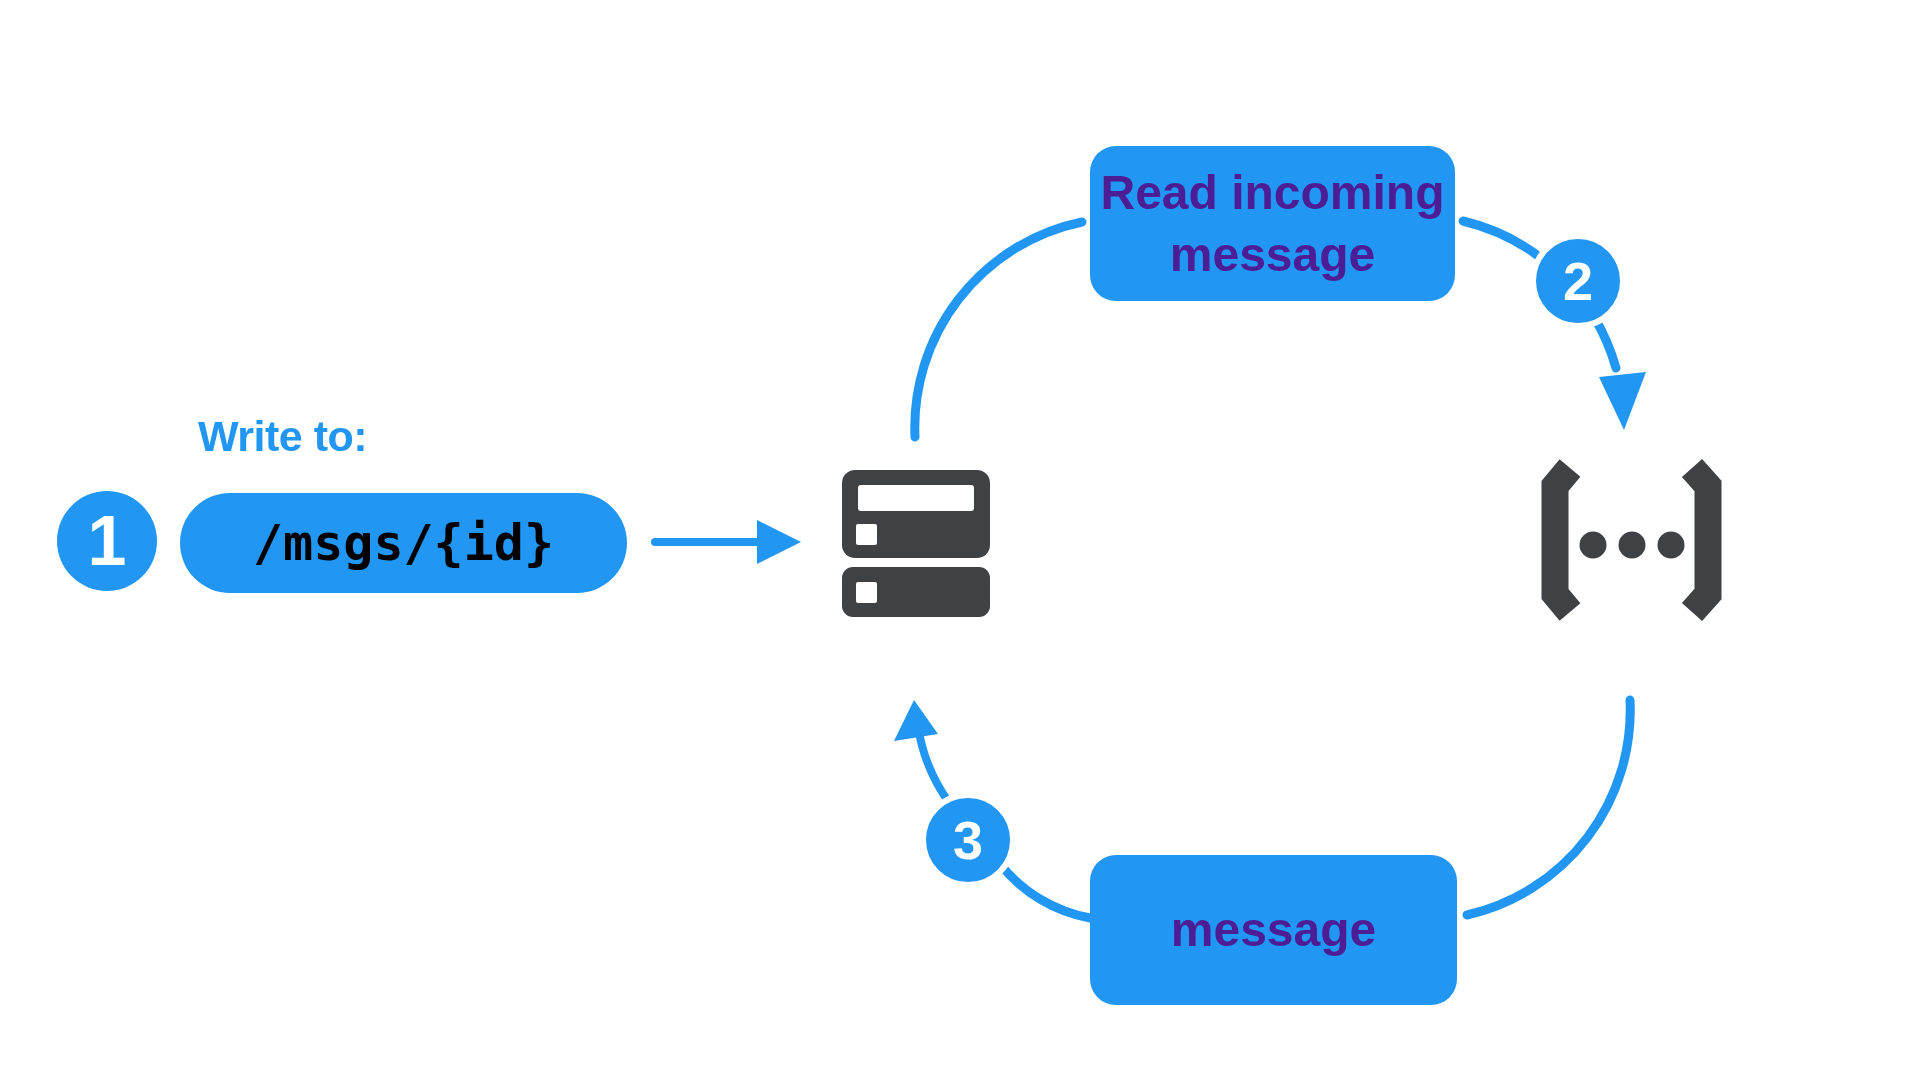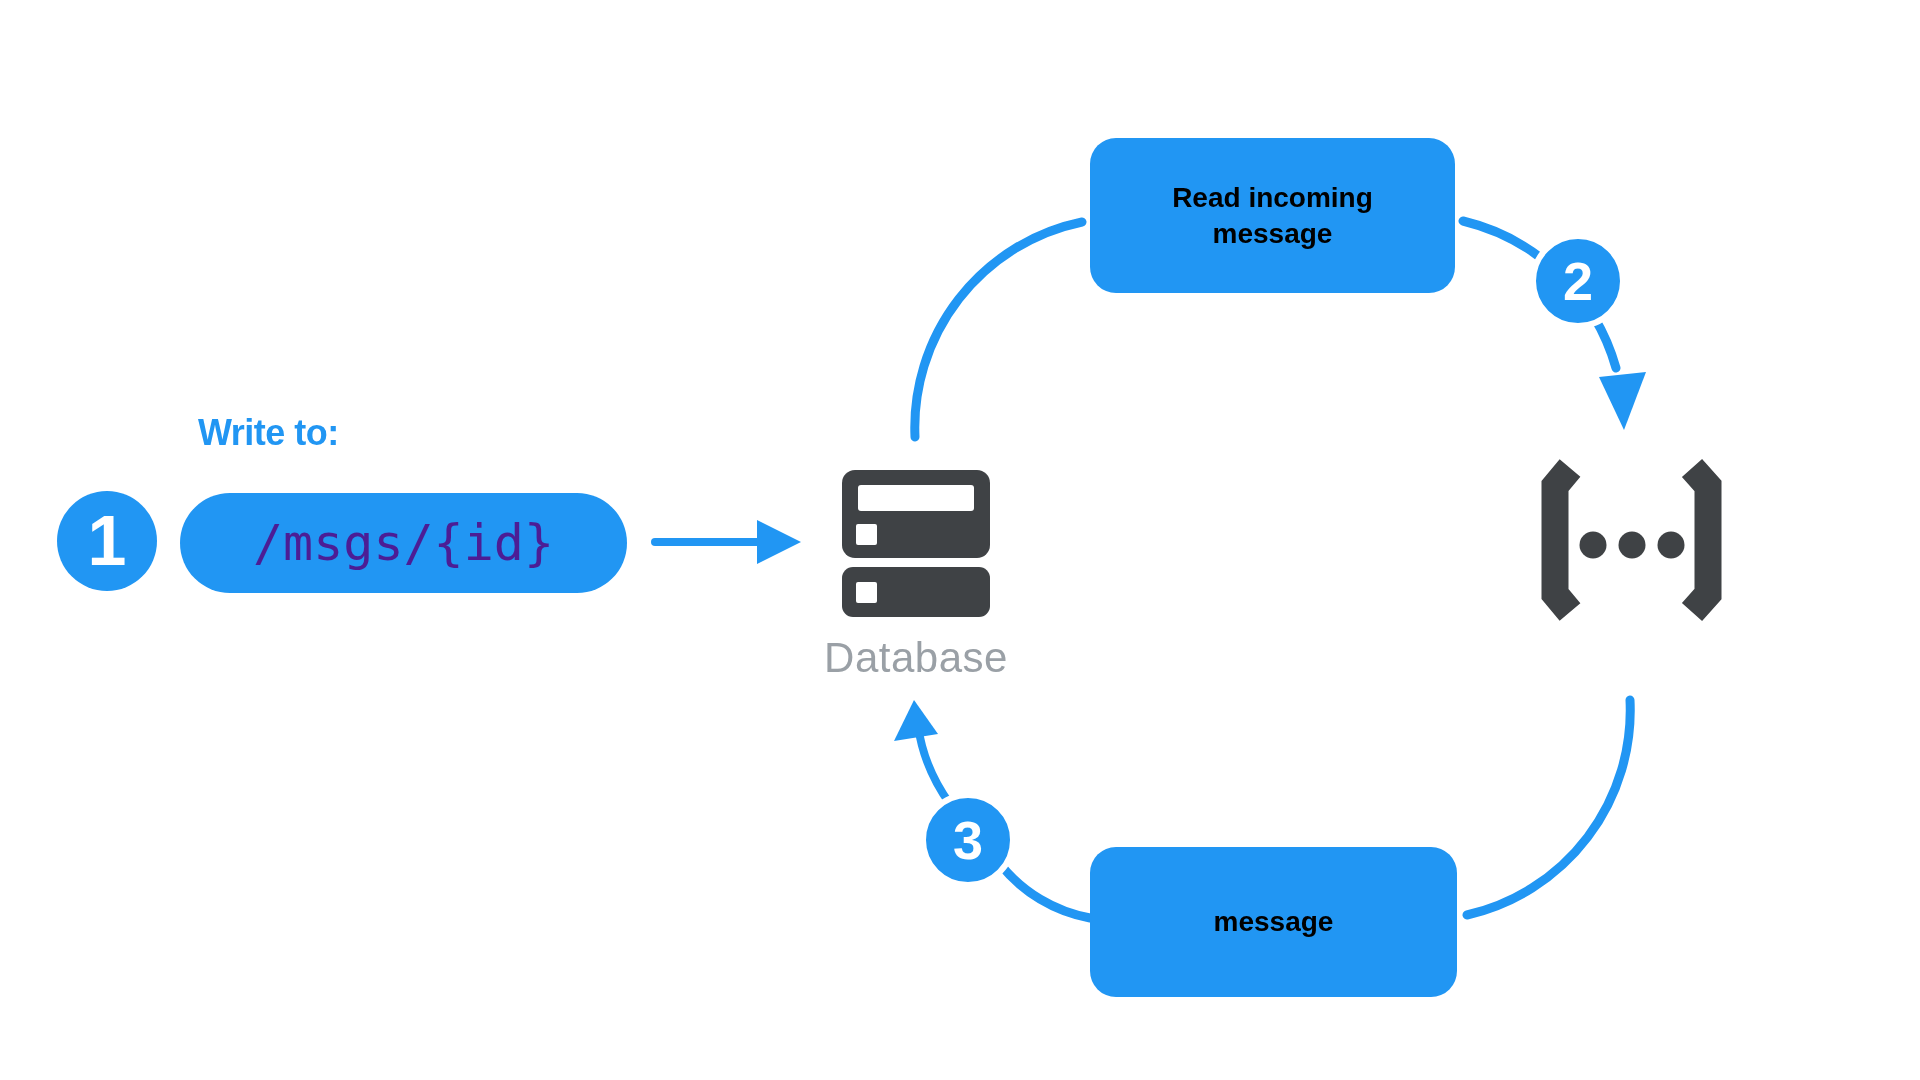--- a/index.html
+++ b/index.html
@@ -35,21 +35,21 @@
     fill: none;
     stroke: var(--blue);
     stroke-width: 8;
     stroke-linecap: round;
   }
   .arrow-head { fill: var(--blue); stroke: none; }
 
   .write-to-heading {
     position: absolute;
     left: 198px; top: 412px;
-    font-size: 36px;
+    font-size: 43px;
     font-weight: 700;
     color: var(--blue);
     letter-spacing: -0.5px;
     white-space: nowrap;
   }
   .badge {
     position: absolute;
     background: var(--blue);
     border-radius: 50%;
     color: #ffffff;
@@ -82,37 +82,38 @@
     width: 447px; height: 100px;
     background: var(--blue);
     border-radius: 50px;
     display: flex;
     align-items: center;
     justify-content: center;
   }
   .path-pill .code {
     font-family: "DejaVu Sans Mono", monospace;
     font-size: 50px;
-    font-weight: 400;
-    color: #4c1d95;
+    font-weight: 700;
+    color: #000000;
     white-space: nowrap;
   }
   .step-box {
     position: absolute;
     background: var(--blue);
     border-radius: 26px;
     display: flex;
     flex-direction: column;
     align-items: center;
     justify-content: center;
-    color: #000000;
-    font-weight: 700;
-    font-size: 28px;
+    color: #4c1d95;
+    font-weight: 700;
+    font-size: 48px;
     line-height: 1.28;
     text-align: center;
+    margin-top: 8px;
   }
   .step-box span { display: block; white-space: nowrap; }
   .box-read  { left: 1090px; top: 138px; width: 365px; height: 155px; }
   .box-write { left: 1090px; top: 847px; width: 367px; height: 150px; }
 
   .node-icon { position: absolute; }
   .icon-database { left: 842px; top: 470px; }
   .icon-functions { left: 1538px; top: 452px; }
   .node-label {
     position: absolute;
@@ -169,21 +170,20 @@
     <span class="code">/msgs/{id}</span>
   </div>
 
   <svg class="node-icon icon-database" width="148" height="147" viewBox="0 0 148 147">
     <rect class="db-dark" x="0" y="0" width="148" height="88" rx="13"></rect>
     <rect class="db-light" x="16" y="15" width="116" height="26" rx="3"></rect>
     <rect class="db-light" x="14" y="54" width="21" height="21" rx="2"></rect>
     <rect class="db-dark" x="0" y="97" width="148" height="50" rx="11"></rect>
     <rect class="db-light" x="14" y="112" width="21" height="21" rx="2"></rect>
   </svg>
-  <div class="node-label label-database">Database</div>
 
   <div class="step-box box-read">
     <span>Read incoming</span>
     <span>message</span>
   </div>
   <div class="badge badge-2">
     <span>2</span>
   </div>
 
   <svg class="node-icon icon-functions" width="186" height="178" viewBox="0 0 186 178">

